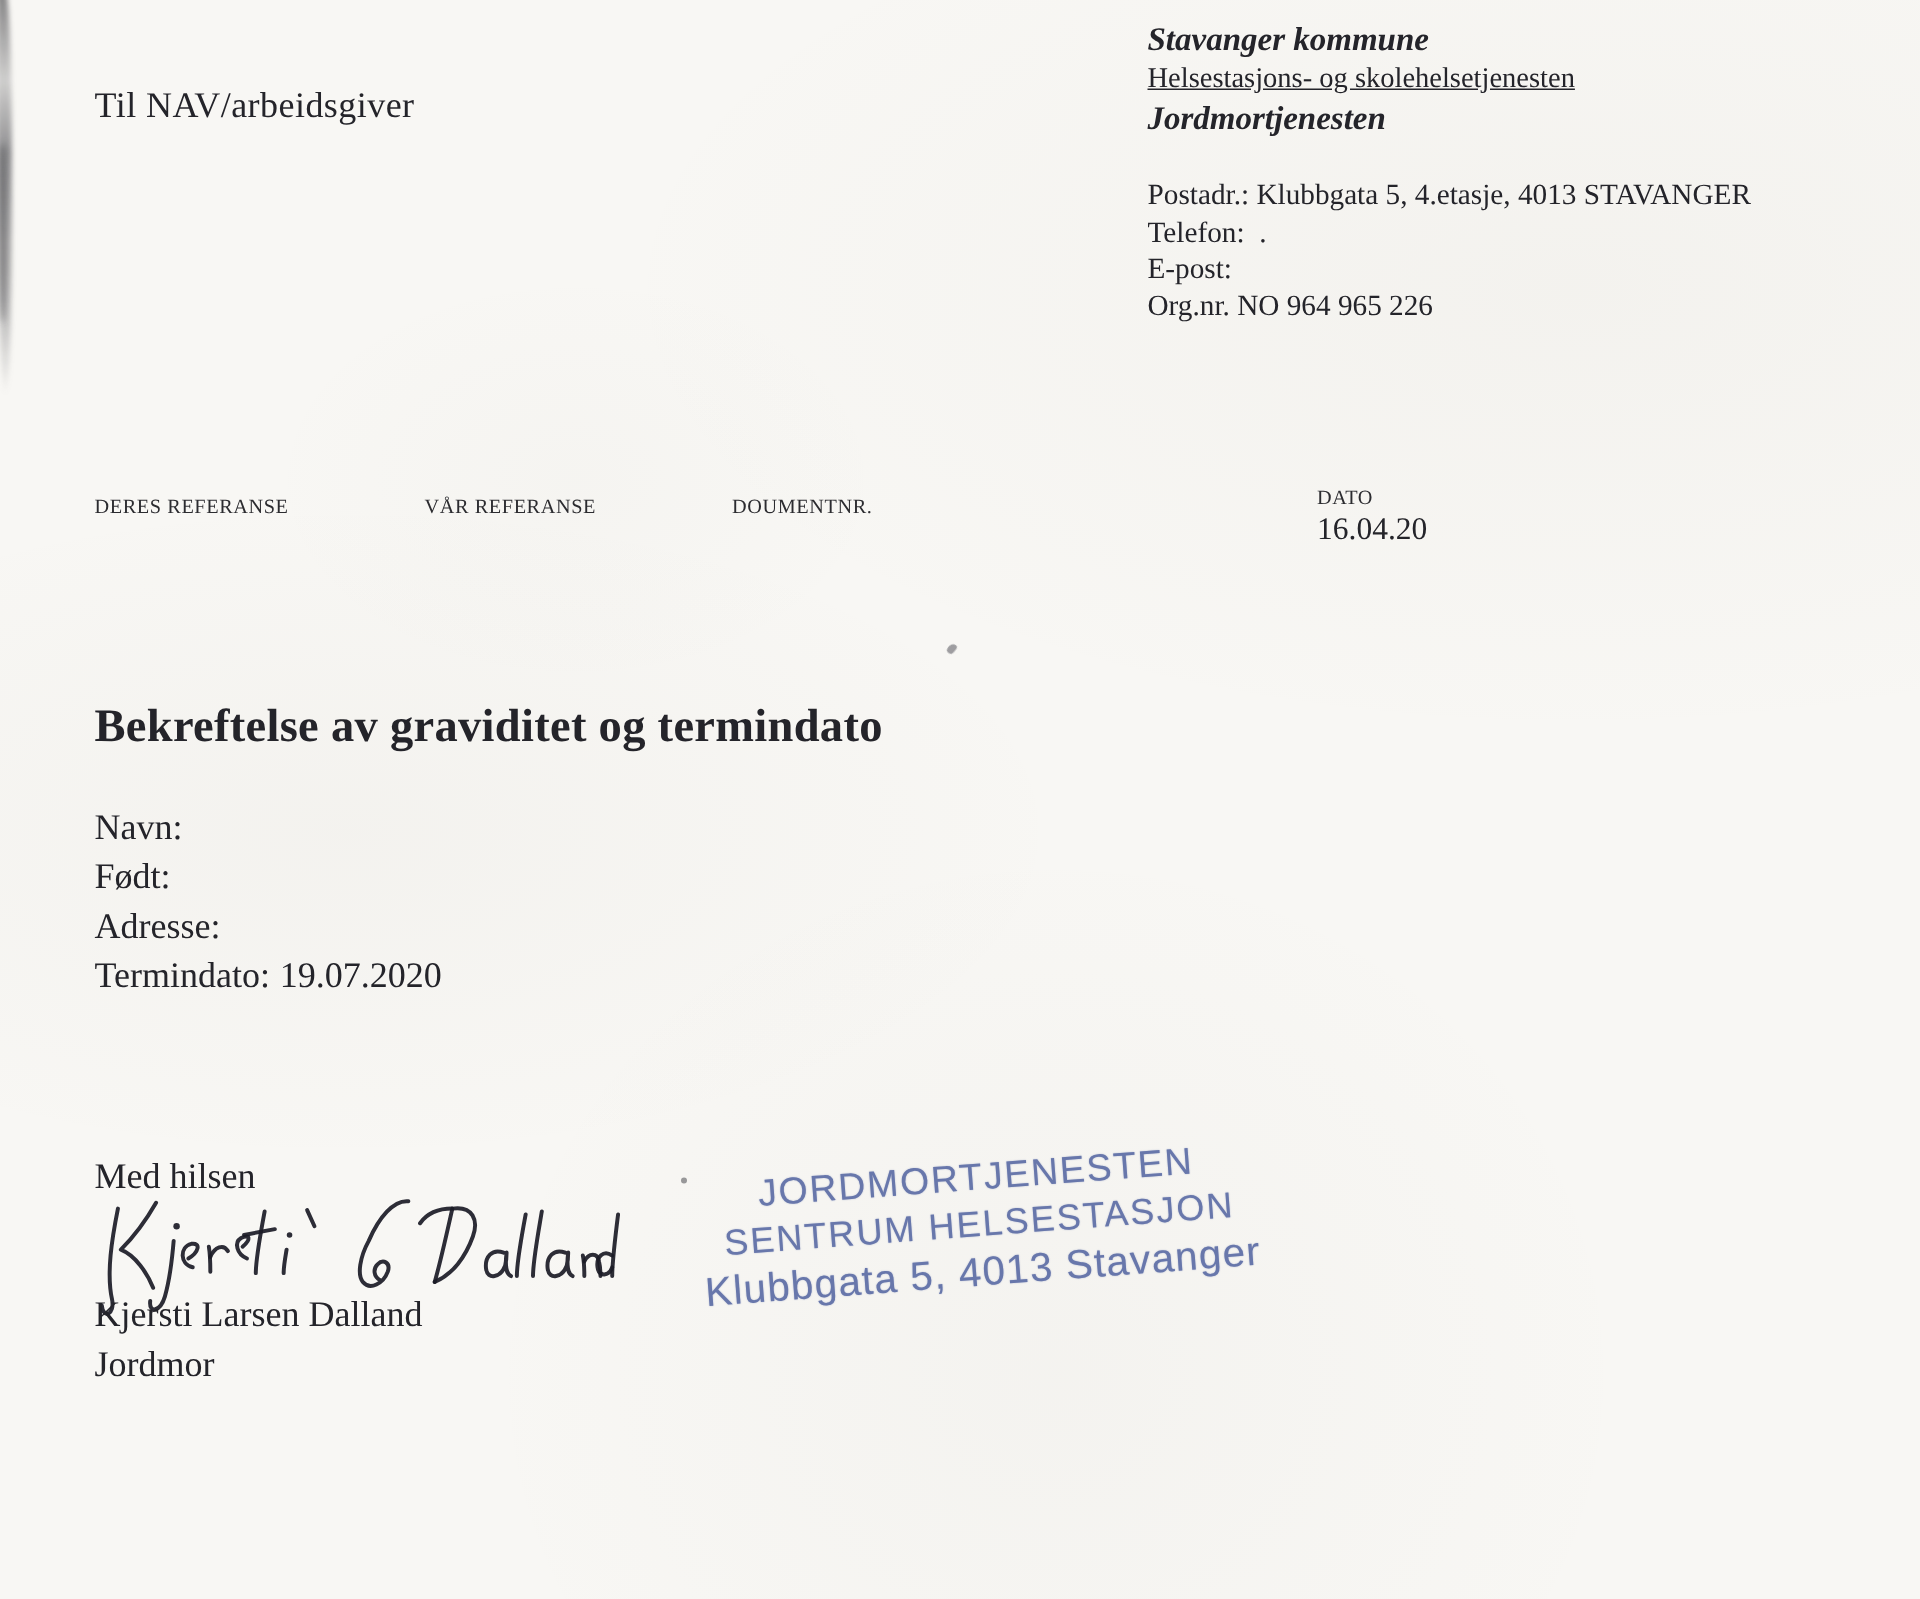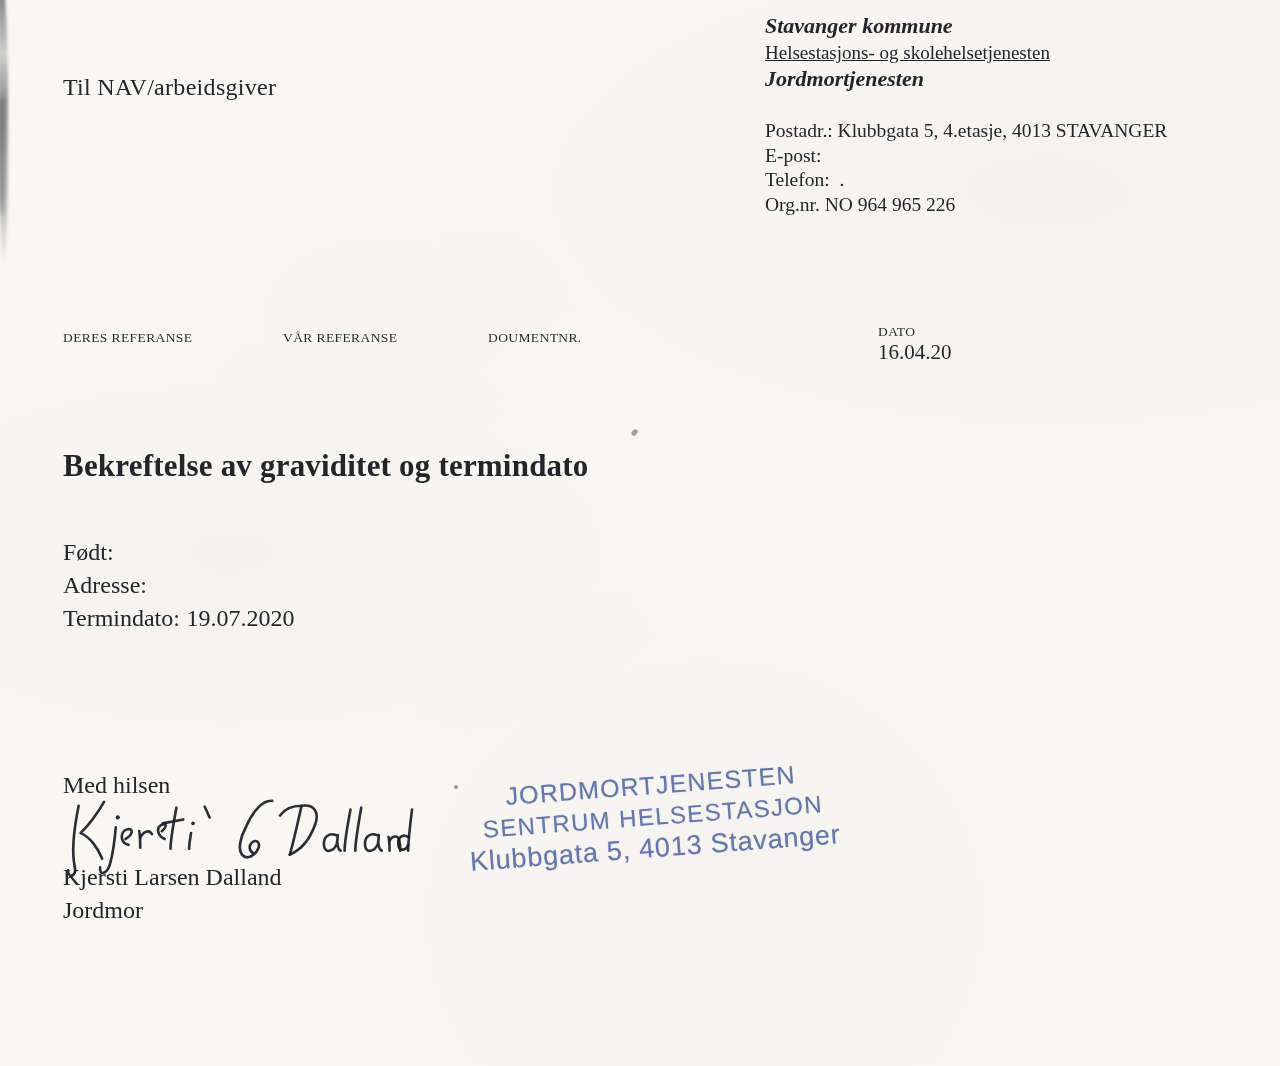--- a/index.html
+++ b/index.html
@@ -18,21 +18,21 @@
       radial-gradient(ellipse 700px 320px at 18% 52%, rgba(120,110,90,0.035), transparent 70%),
       radial-gradient(ellipse 900px 420px at 82% 18%, rgba(140,130,108,0.045), transparent 72%),
       radial-gradient(ellipse 520px 480px at 55% 86%, rgba(120,115,100,0.03), transparent 75%),
       radial-gradient(ellipse 300px 200px at 30% 30%, rgba(130,125,110,0.025), transparent 70%);
     color: #24242a;
   }
 
   
   .recipient {
     position: absolute; left: 63px; top: 58px;
-    font-size: 24px; letter-spacing: 0.3px; margin-top: 16px;
+    font-size: 24px; letter-spacing: 0.3px;
   }
 
   
   .sender { position: absolute; left: 765px; top: 12px; width: 480px; }
   .sender .bold-line { font-size: 22px; font-weight: 700; line-height: 28px; white-space: pre; font-style: italic; }
   .sender .reg-line  { font-size: 19px; line-height: 25px; white-space: pre; text-decoration: underline; }
   .sender .addr { margin-top: 26px; }
   .sender .addr div { font-size: 19.5px; line-height: 24.5px; white-space: pre; }
 
   
@@ -44,21 +44,21 @@
   .ref-var   { left: 283px; }
   .ref-dok   { left: 488px; }
   .ref-dato  { left: 878px; top: 324px; }
   .dato-value {
     position: absolute; left: 878px; top: 340px;
     font-size: 21px;
   }
 
   
   .doc-title {
-    position: absolute; left: 63px; top: 448px;
+    position: absolute; left: 63px; top: 466px;
     font-size: 31px; font-weight: 700; letter-spacing: 0.2px;
   }
 
   
   .fields { position: absolute; left: 63px; top: 536px; }
   .field-line { font-size: 24px; line-height: 33px; }
   .field-value { margin-left: 0.27em; }
 
   
   .closing {
@@ -122,36 +122,39 @@
   <div class="speck-b"></div>
 
   <div class="recipient">Til NAV/arbeidsgiver</div>
 
   <div class="sender">
     <div class="bold-line">Stavanger kommune</div>
     <div class="reg-line">Helsestasjons- og skolehelsetjenesten</div>
     <div class="bold-line">Jordmortjenesten</div>
     <div class="addr">
       <div>Postadr.: Klubbgata 5, 4.etasje, 4013 STAVANGER</div>
+      <div>Telefon:  .</div>
       <div>E-post:</div>
-      <div>Telefon:  .</div>
       <div>Org.nr. NO 964 965 226</div>
     </div>
   </div>
 
   <div class="ref-label ref-deres">DERES REFERANSE</div>
   <div class="ref-label ref-var">VÅR REFERANSE</div>
   <div class="ref-label ref-dok">DOUMENTNR.</div>
   <div class="ref-label ref-dato">DATO</div>
   <div class="dato-value">16.04.20</div>
 
   <div class="doc-title">Bekreftelse av graviditet og termindato</div>
 
   <div class="fields">
     <div class="field-line">
+      <span class="field-label">Navn:</span><span class="field-value"></span>
+    </div>
+    <div class="field-line">
       <span class="field-label">Født:</span><span class="field-value"></span>
     </div>
     <div class="field-line">
       <span class="field-label">Adresse:</span><span class="field-value"></span>
     </div>
     <div class="field-line">
       <span class="field-label">Termindato:</span><span class="field-value">19.07.2020</span>
     </div>
   </div>
 

